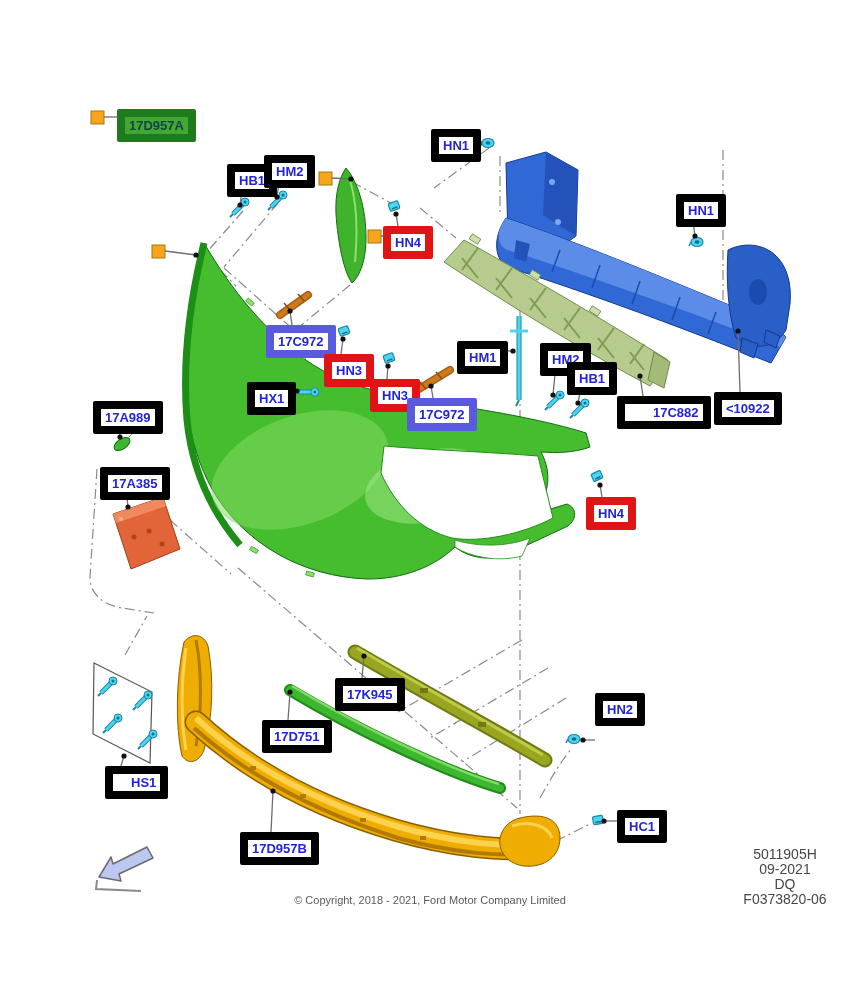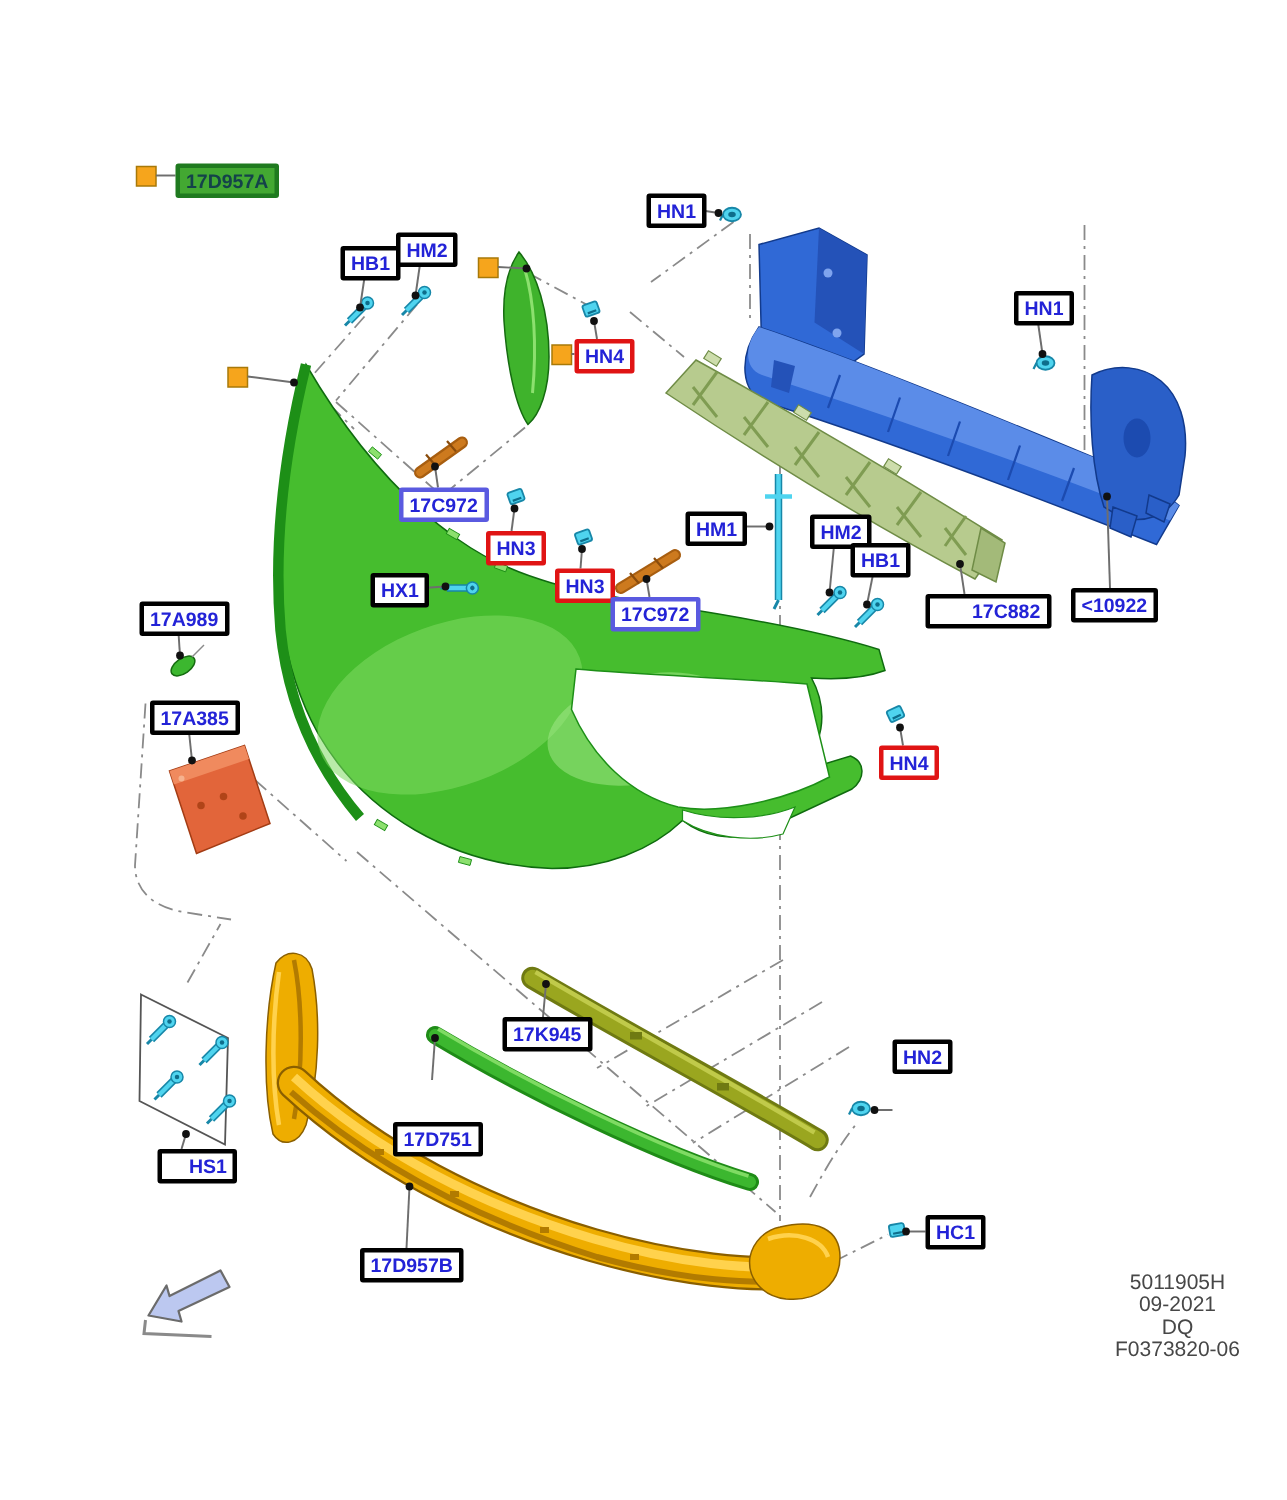--- a/index.html
+++ b/index.html
@@ -2,21 +2,21 @@
 <html><head>
 <meta charset="utf-8">
 <style>
   html,body{margin:0;padding:0;background:#fff;}
   .stage{position:relative;width:858px;height:1000px;background:#ffffff;overflow:hidden;
          font-family:"Liberation Sans",sans-serif;}
   .stage svg{position:absolute;left:0;top:0;}
   #callout-layer{position:absolute;left:0;top:0;width:858px;height:1000px;pointer-events:none;}
   .callout{position:absolute;pointer-events:auto;font-family:"Liberation Sans",sans-serif;
            font-weight:700;font-size:13px;line-height:15px;color:#2323d7;background:#fff;
-           border:3px solid #000000;border-radius:2px;padding:1px 4px;white-space:nowrap;}
+           border:8px solid #000000;border-radius:2px;padding:1px 4px;white-space:nowrap;}
   .callout.s-blue{border-color:#5a5ae0;}
   .callout.s-red{border-color:#e01414;}
   .callout.s-filled{background:#43a832;color:#14424a;border-color:#1f7a1f;}
   .doc-info{position:absolute;left:735px;top:847px;width:100px;text-align:center;
             font-size:14px;line-height:15px;color:#474747;}
   .copyright{position:absolute;left:230px;top:894px;width:400px;text-align:center;
              font-size:11px;color:#5a5a5a;}
   .dash{fill:none;stroke:#8a8a8a;stroke-width:1.2;stroke-dasharray:10 4 2 4;}
 </style>
 </head>
@@ -303,27 +303,28 @@
       <div class="callout s-blue" style="left: 407px; top: 398px;">17C972</div>
       <div class="callout s-green" style="left: 457px; top: 341px;">HM1</div>
       <div class="callout s-green" style="left: 540px; top: 343px;">HM2</div>
       <div class="callout s-green" style="left: 567px; top: 362px;">HB1</div>
       <div class="callout s-green" style="left: 617px; top: 396px; padding-left: 28px;">17C882</div>
       <div class="callout s-green" style="left: 714px; top: 392px;">&lt;10922</div>
       <div class="callout s-green" style="left: 93px; top: 401px;">17A989</div>
       <div class="callout s-green" style="left: 100px; top: 467px;">17A385</div>
       <div class="callout s-red" style="left: 586px; top: 497px;">HN4</div>
       <div class="callout s-green" style="left: 335px; top: 678px;">17K945</div>
-      <div class="callout s-green" style="left: 262px; top: 720px; margin-top: 28px;">17D751</div>
+      <div class="callout s-green" style="left: 262px; top: 720px;">17D751</div>
       <div class="callout s-green" style="left: 105px; top: 766px; padding-left: 18px;">HS1</div>
       <div class="callout s-green" style="left: 240px; top: 832px;">17D957B</div>
       <div class="callout s-green" style="left: 595px; top: 693px;">HN2</div>
       <div class="callout s-green" style="left: 617px; top: 810px;">HC1</div>
     </div>
 
   <div class="doc-info">
     <div>5011905H</div>
     <div>09-2021</div>
     <div>DQ</div>
     <div>F0373820-06</div>
   </div>
 
+  <div class="copyright">© Copyright, 2018 - 2021, Ford Motor Company Limited</div>
 </div>
 
 </body></html>

